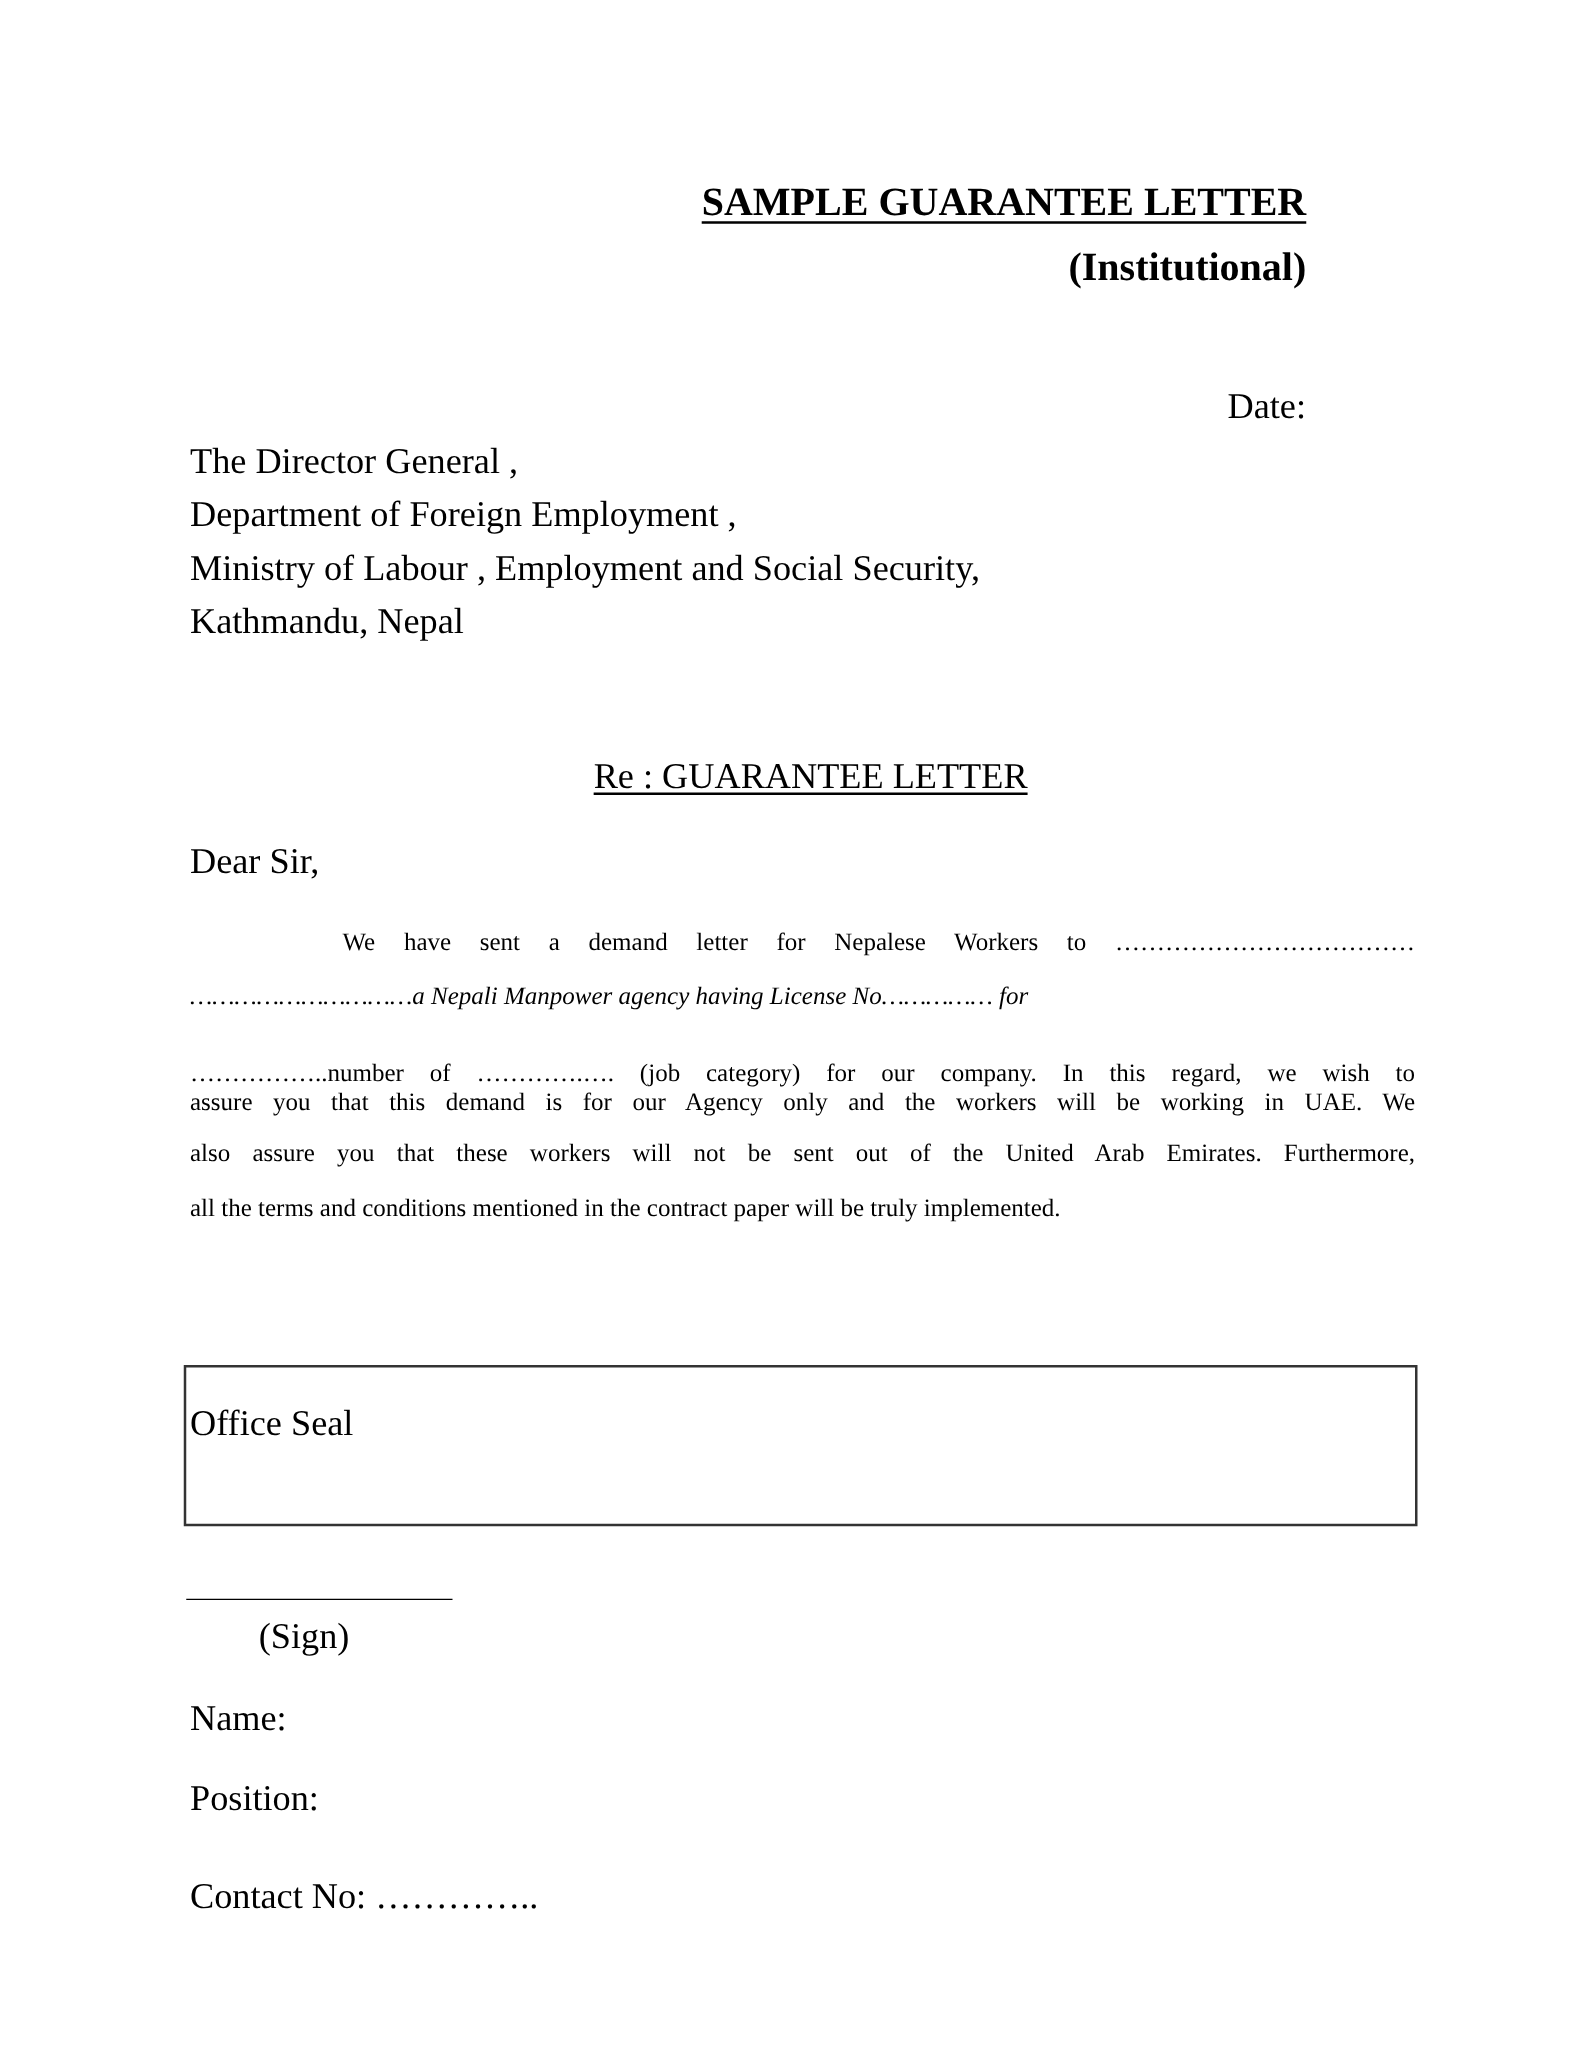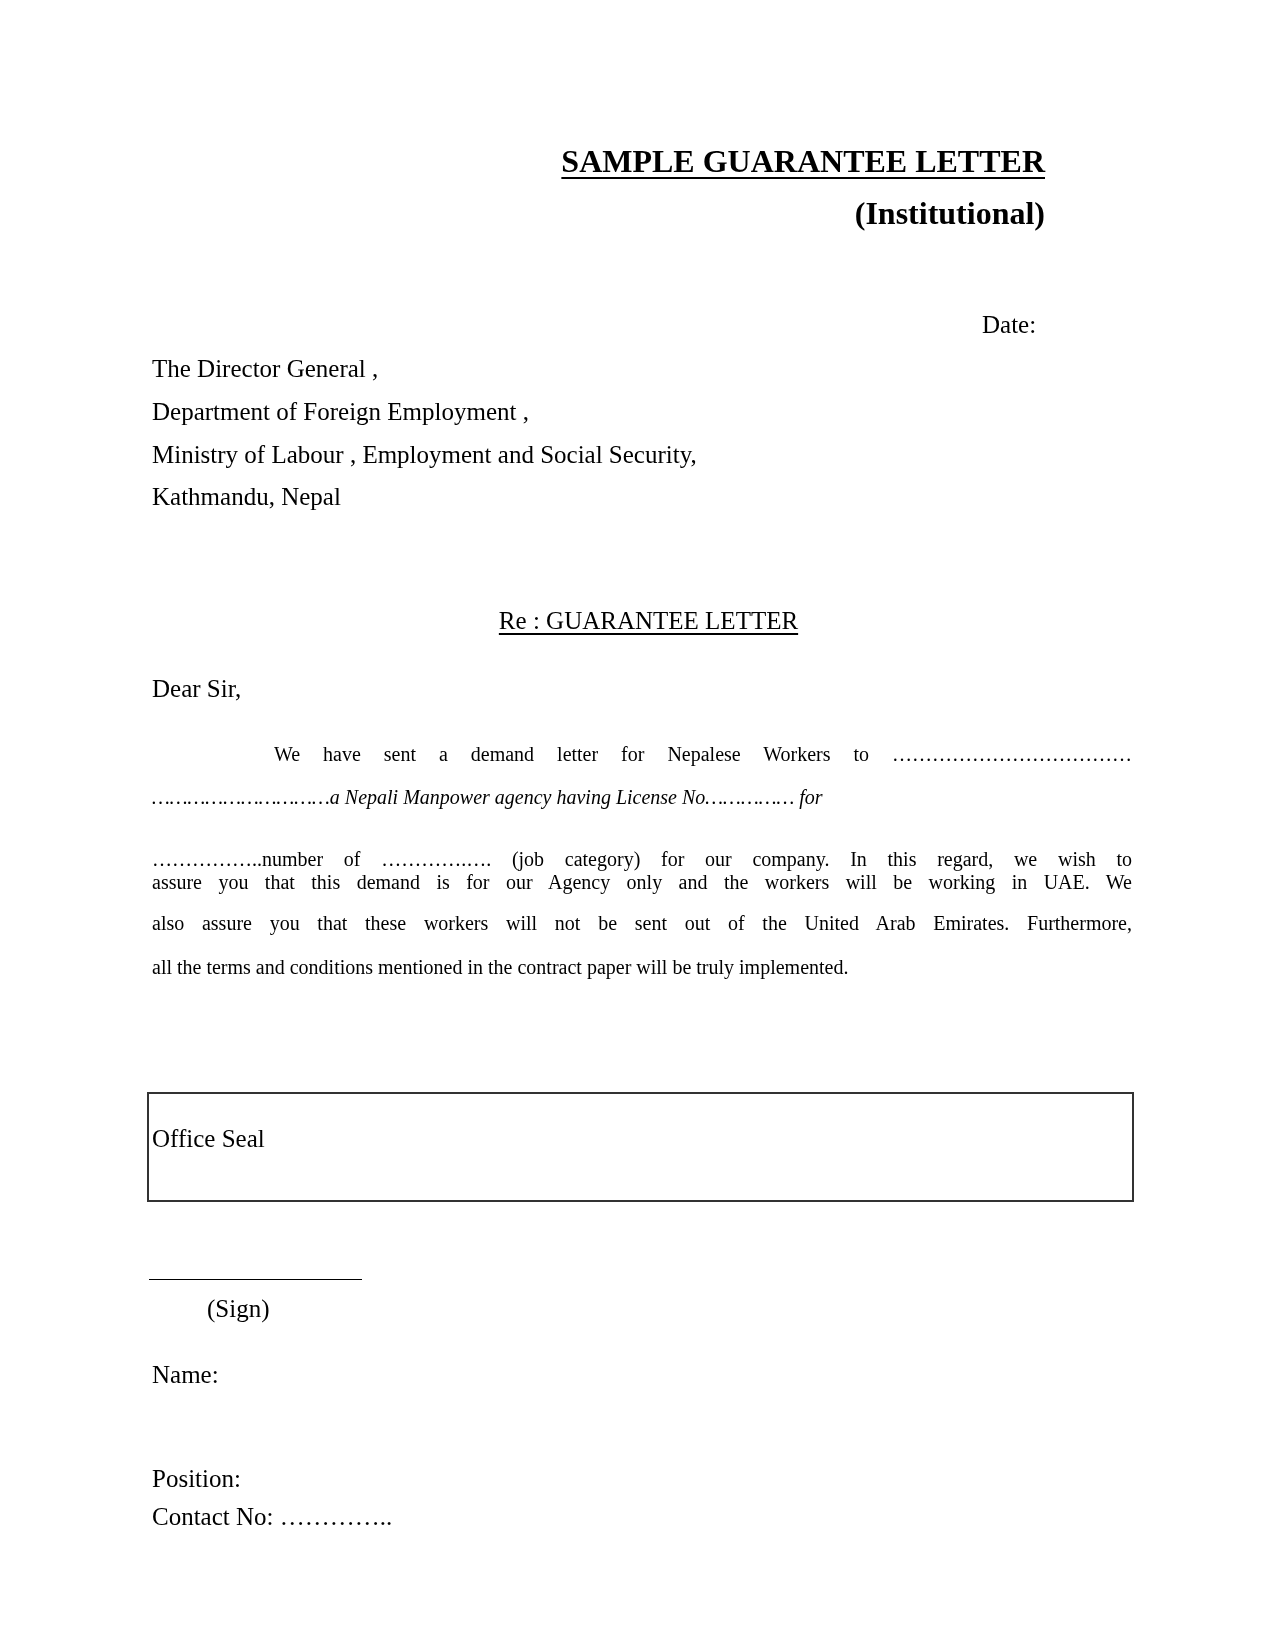--- a/index.html
+++ b/index.html
@@ -1,25 +1,25 @@
 <!DOCTYPE html>
 <html><head>
 <meta charset="utf-8">
 <style>
   html, body { margin: 0; padding: 0; background: #ffffff; }
   body { width: 1275px; height: 1650px; position: relative; overflow: hidden;
          font-family: "Liberation Serif", "DejaVu Serif", serif; color: #000; }
-  .t { position: absolute; white-space: nowrap; font-size: 25px; line-height: 30px; }
+  .t { position: absolute; white-space: nowrap; font-size: 29px; line-height: 30px; }
   .title { position: absolute; left: 0; width: 1045px; text-align: right; font-weight: bold;
            font-size: 32px; line-height: 38px; }
   .title u, .re u { text-decoration: underline; text-underline-offset: 4px; }
   .title .ul { text-decoration: underline; text-decoration-thickness: 2px; text-underline-offset: 5px; }
   .para-line { position: absolute; left: 152px; width: 980px; font-size: 20px; line-height: 30px; white-space: nowrap; }
   .justify { text-align: justify; text-align-last: justify; }
-  .seal-box { position: absolute; left: 147px; top: 1092px; width: 987px; height: 110px;
+  .seal-box { position: absolute; left: 147px; top: 1092px; width: 987px; height: 129px;
               border: 2px solid #333; box-sizing: border-box; }
   .sign-line { position: absolute; left: 149px; top: 1279px; width: 213px; height: 0;
                border-top: 1.5px solid #000; }
 </style>
 </head>
 <body>
 
 <div>
 
   <div class="title" style="top:142px;">
@@ -52,16 +52,16 @@
   </div>
 
   <div class="seal-box">
     <div class="t" style="left:3px; top:30px;">Office Seal</div>
   </div>
 
   <div class="sign-line"></div>
   <div class="t" style="left:207px; top:1294px;">(Sign)</div>
 
   <div class="t" style="left:152px; top:1360px;">Name:</div>
-  <div class="t" style="left:152px; top:1424px;margin-top:40px;">Position:</div>
+  <div class="t" style="left:152px; top:1424px;">Position:</div>
   <div class="t" style="left:152px; top:1469px;margin-top:33px;">Contact No: …………..</div>
 
 </div>
 
 </body></html>

